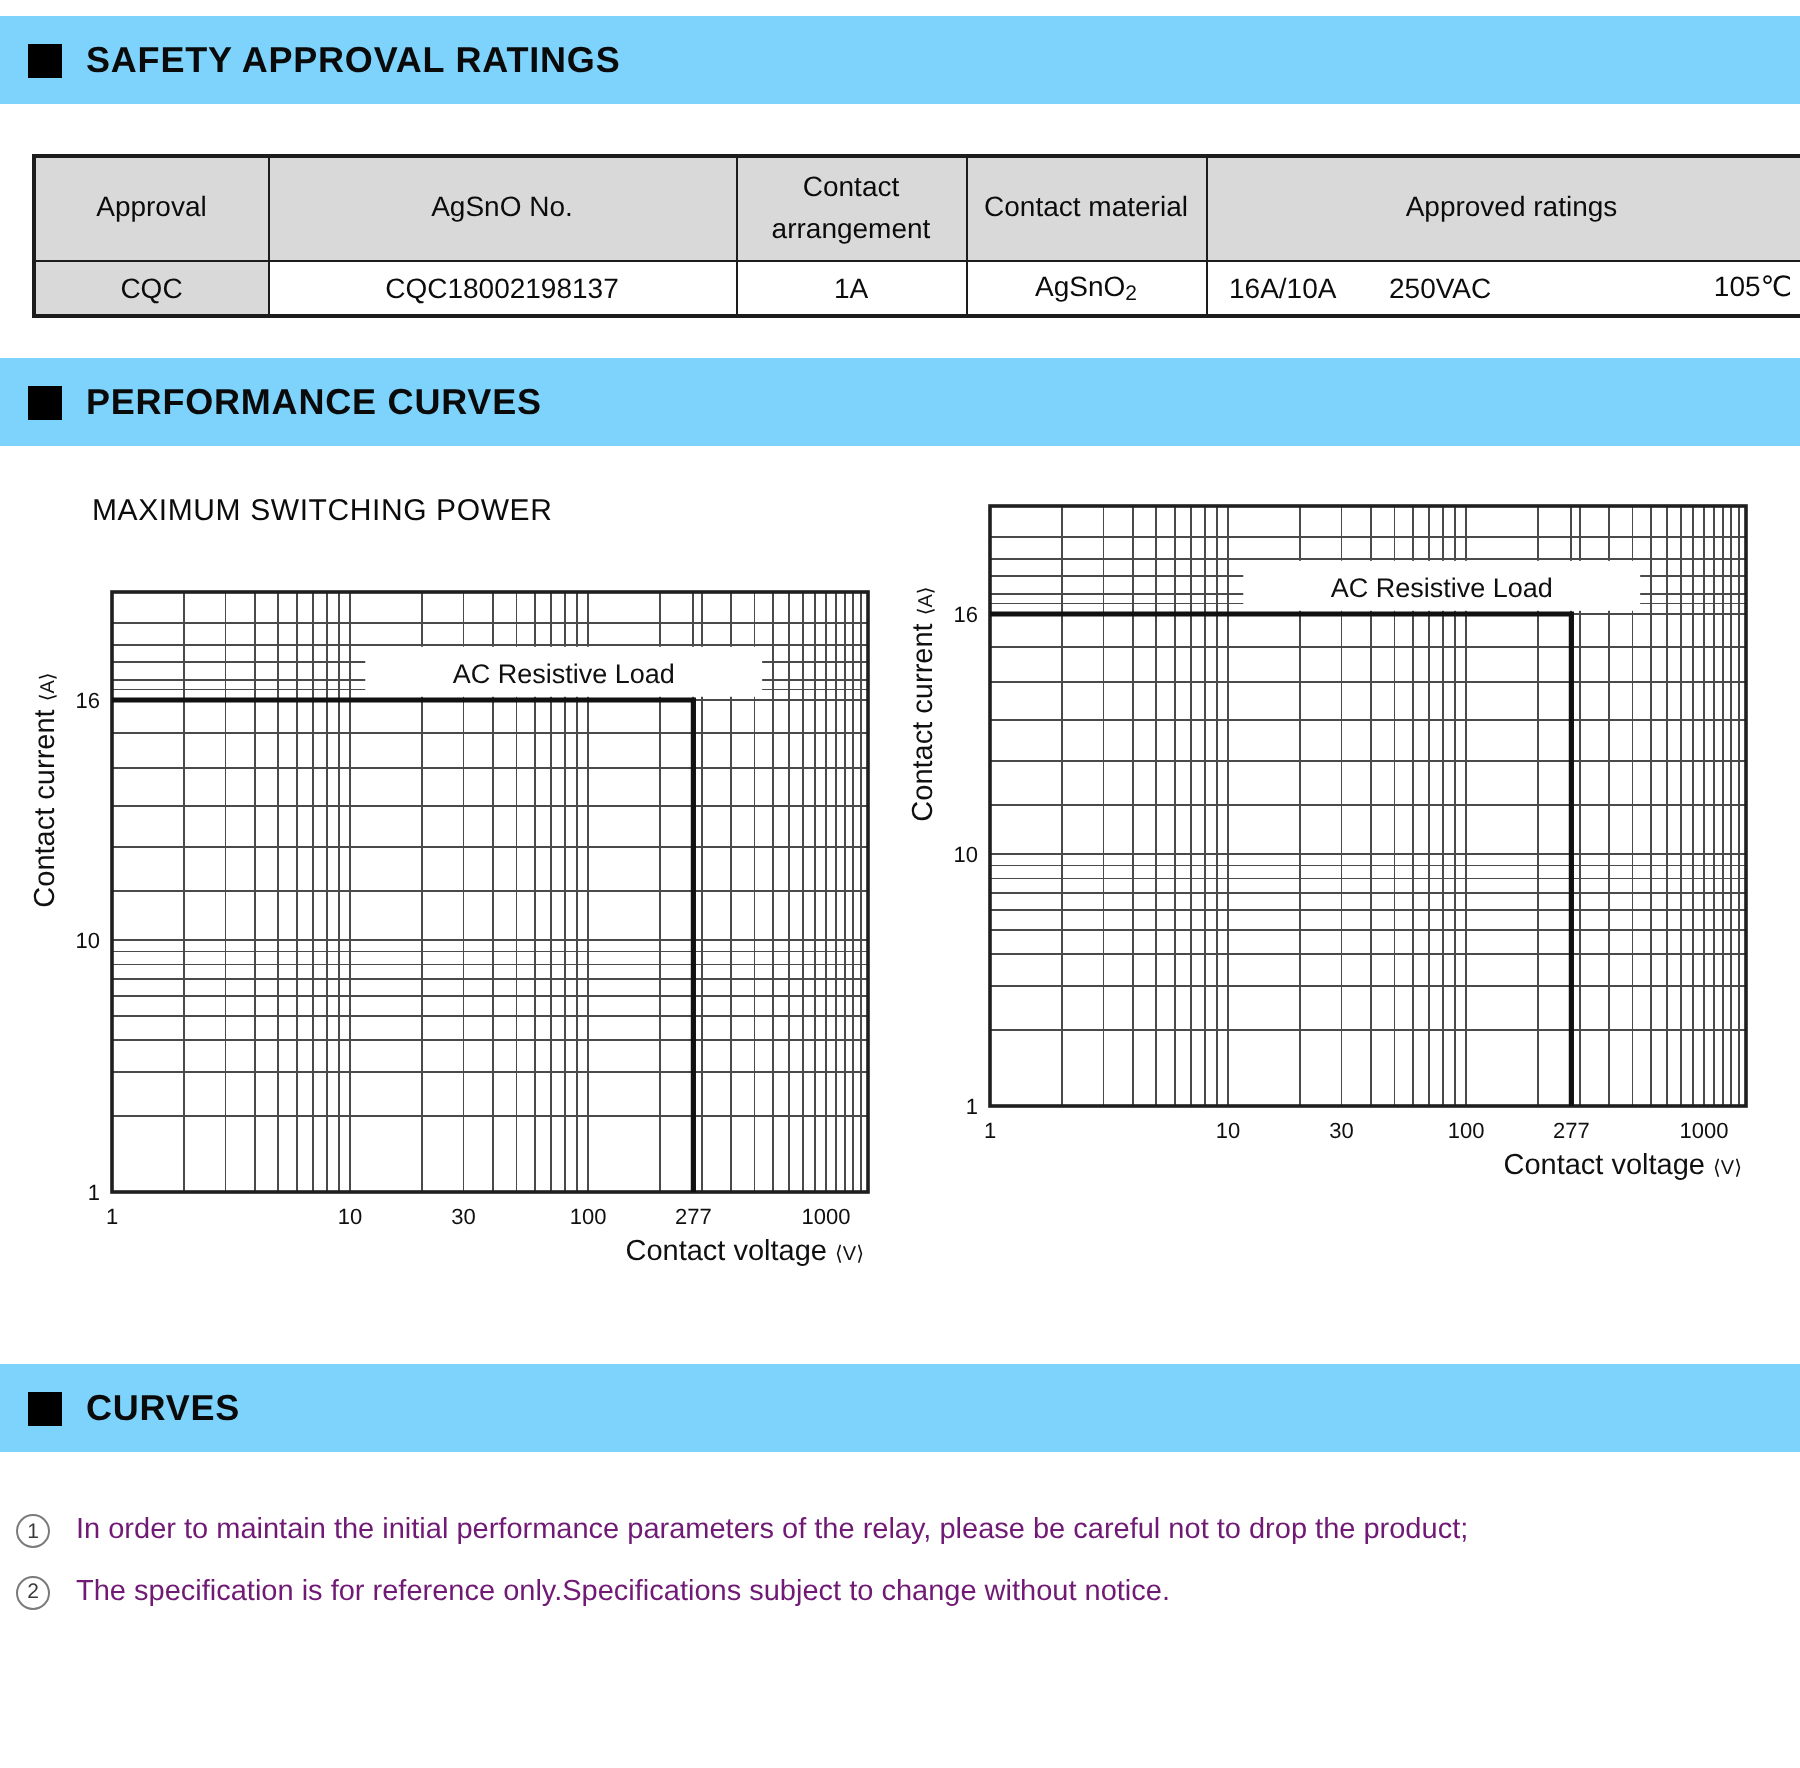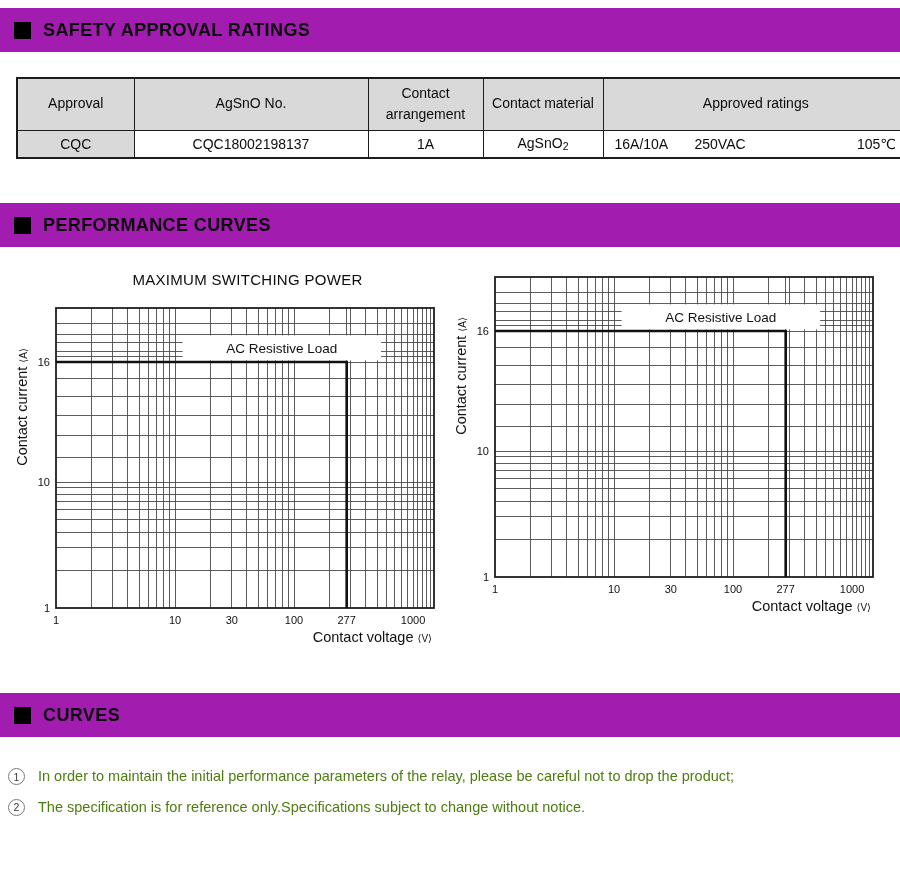--- a/index.html
+++ b/index.html
@@ -4,31 +4,31 @@
 <style>
   * { margin:0; padding:0; box-sizing:border-box; }
   html,body { background:#fff; }
   body {
     width:900px; height:884px; overflow:hidden;
     font-family:"Liberation Sans","DejaVu Sans",sans-serif;
     color:#111;
   }
   
   .section-bar {
-    width:900px; height:44px; background:#a21caf;
+    width:900px; height:44px; background:#7dd3fc;
     display:flex; align-items:center; padding-left:14px;
   }
   .section-bar .sq {
     width:17px; height:17px; background:#000; margin-right:12px; flex:0 0 auto;
   }
   .section-bar .bar-title {
     font-size:18px; font-weight:bold; color:#0a0a0a; letter-spacing:.4px;
   }
   #bar-safety { margin-top:8px; }
-  #bar-performance { margin-top:44px; }
+  #bar-performance { margin-top:20px; }
   #bar-notice { margin-top:37px; }
 
   
   .ratings-table-wrap { margin:25px 3px 0 3px;padding-left:13px; }
   table.ratings {
     border-collapse:collapse; table-layout:fixed; width:892px;
     border:2px solid #1c1c1c;
   }
   table.ratings td, table.ratings th {
     border:1.5px solid #1c1c1c;
@@ -47,34 +47,34 @@
   .rating-line .temp { text-align:right; }
   .sub { font-size:10.5px; vertical-align:-2px; }
 
   
   .charts-row {
     margin-top:24px; padding:0 12px;
     display:flex; justify-content:space-between;
   }
   .chart-box { width:437px; }
   .chart-title {
-    text-align:center; padding-left:34px; font-size:15px; color:#0c0c0c;
-    letter-spacing:.3px; margin-bottom:14px;
+    padding-left:34px; font-size:15px; color:#0c0c0c;
+    letter-spacing:.3px; margin-bottom:26px;
   }
   svg text { font-family:"Liberation Sans","DejaVu Sans",sans-serif; fill:#101010; }
 
   
   .notices { margin:30px 0 0 8px; }
   .notice-item { display:flex; align-items:flex-start; margin-bottom:11px; }
   .notice-num {
     flex:0 0 auto; width:17px; height:17px; border:1px solid #7a7a7a; border-radius:50%;
     display:inline-flex; align-items:center; justify-content:center;
     font-size:10.5px; color:#3a3a3a; margin:1px 13px 0 0;
   }
-  .notice-text { font-size:14.5px; color:#4d7c0f; line-height:1.35; }
+  .notice-text { font-size:14.5px; color:#701a75; line-height:1.35; }
 </style>
 </head>
 <body>
 
 <div class="section-bar" id="bar-safety">
   <span class="sq"></span>
   <span class="bar-title">SAFETY APPROVAL RATINGS</span>
 </div>
 
 <div class="ratings-table-wrap">

